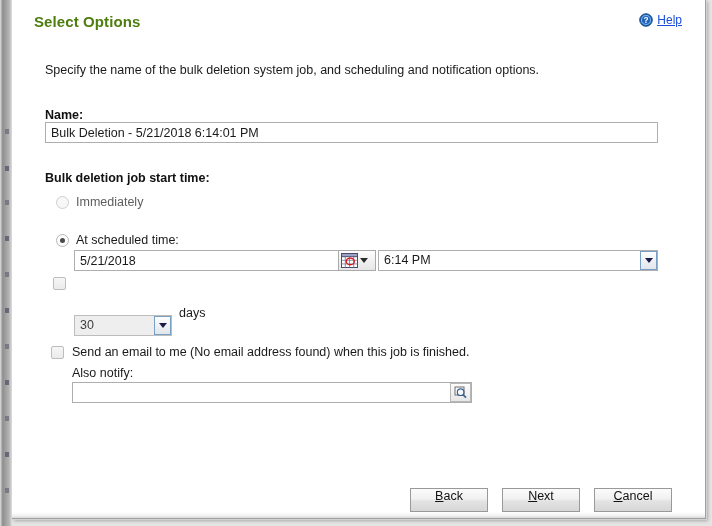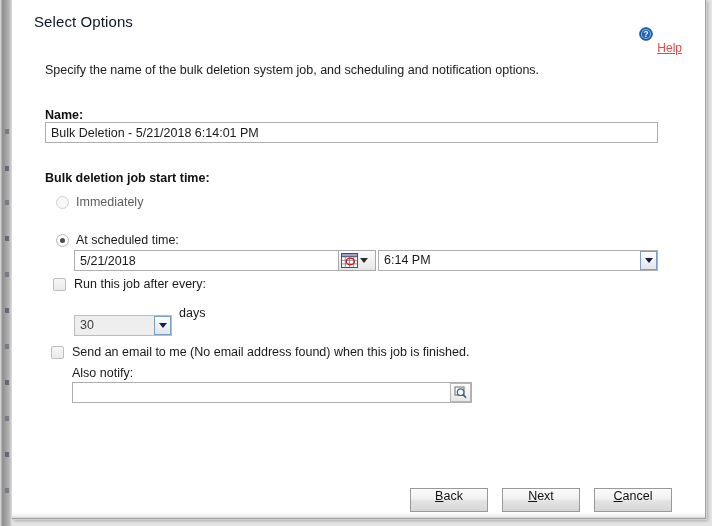--- a/index.html
+++ b/index.html
@@ -63,42 +63,41 @@
   .hdr {
     position: absolute;
     left: 0; top: 0; right: 0;
     height: 42px;
   }
   .title {
     position: absolute;
     left: 22px;
     top: 13px;
     font-size: 15px;
-    font-weight: normal;
-    color: #0f172a;
+    font-weight: bold;
+    color: #4d7c0f;
     letter-spacing: .1px;
   }
   .help-link {
     position: absolute;
     right: 23px;
     top: 13px;
     display: flex;
     align-items: center;
     gap: 4px;
     cursor: pointer;
   }
   .help-icon {
     width: 14px; height: 14px;
     display: block;
   }
   .help-text {
     font-size: 12px;
-    color: #ef4444;
+    color: #1d4ed8;
     text-decoration: underline;
-    margin-top: 28px;
   }
   .help-text .acc { text-decoration: underline; }
 
   
   .body {
     position: absolute;
     left: 0; top: 42px; right: 0; bottom: 0;
   }
   .intro {
     position: absolute;
@@ -323,21 +322,20 @@
 
       <div class="combo" style="left:366px; top:208px; width:280px;">
         <span class="val">6:14 PM</span>
         <span class="arrow-btn framed">
           <span class="chev"></span>
         </span>
       </div>
 
       <div class="check-row" style="left:41px; top:235px;">
         <span class="checkbox"></span>
-        <span class="check-label">Run this job after every:</span>
       </div>
 
       <div class="combo dis" style="left:62px; top:261px; width:98px;margin-top:12px;">
         <span class="val">30</span>
         <span class="arrow-btn framed">
           <span class="chev"></span>
         </span>
       </div>
       <div class="label-plain" style="left:167px; top:264px;">days</div>
 

